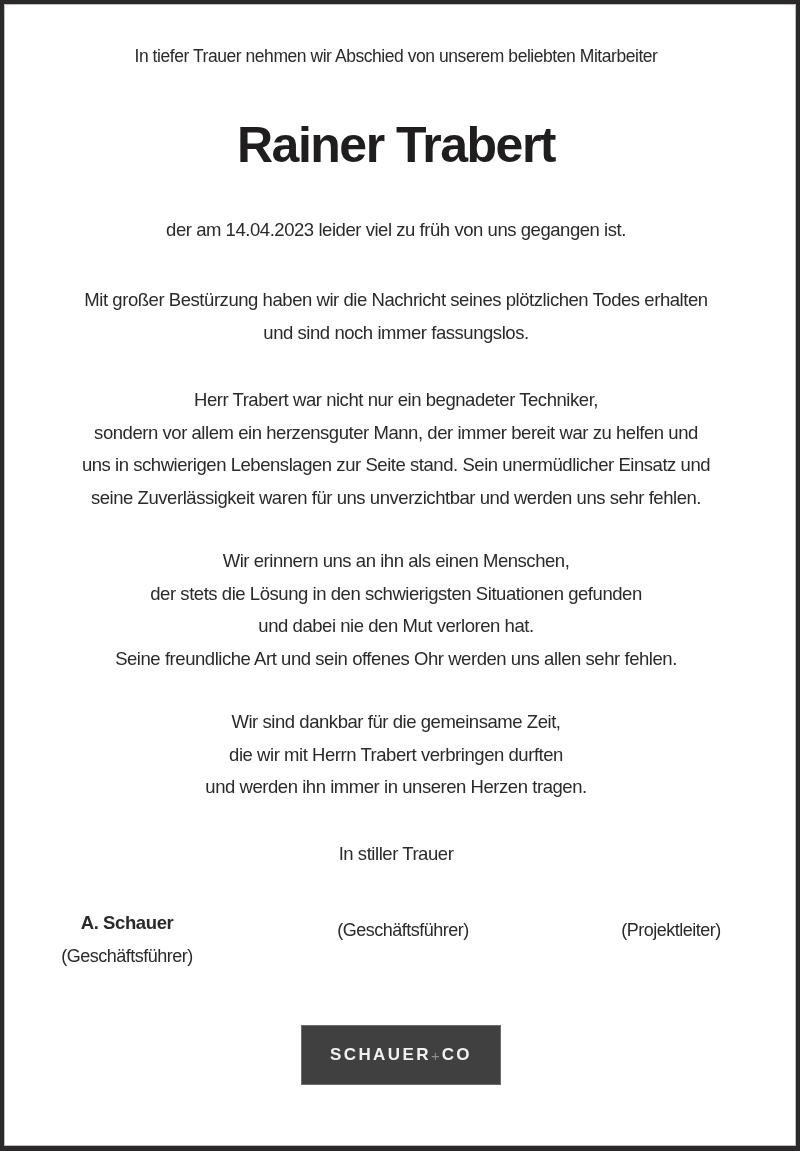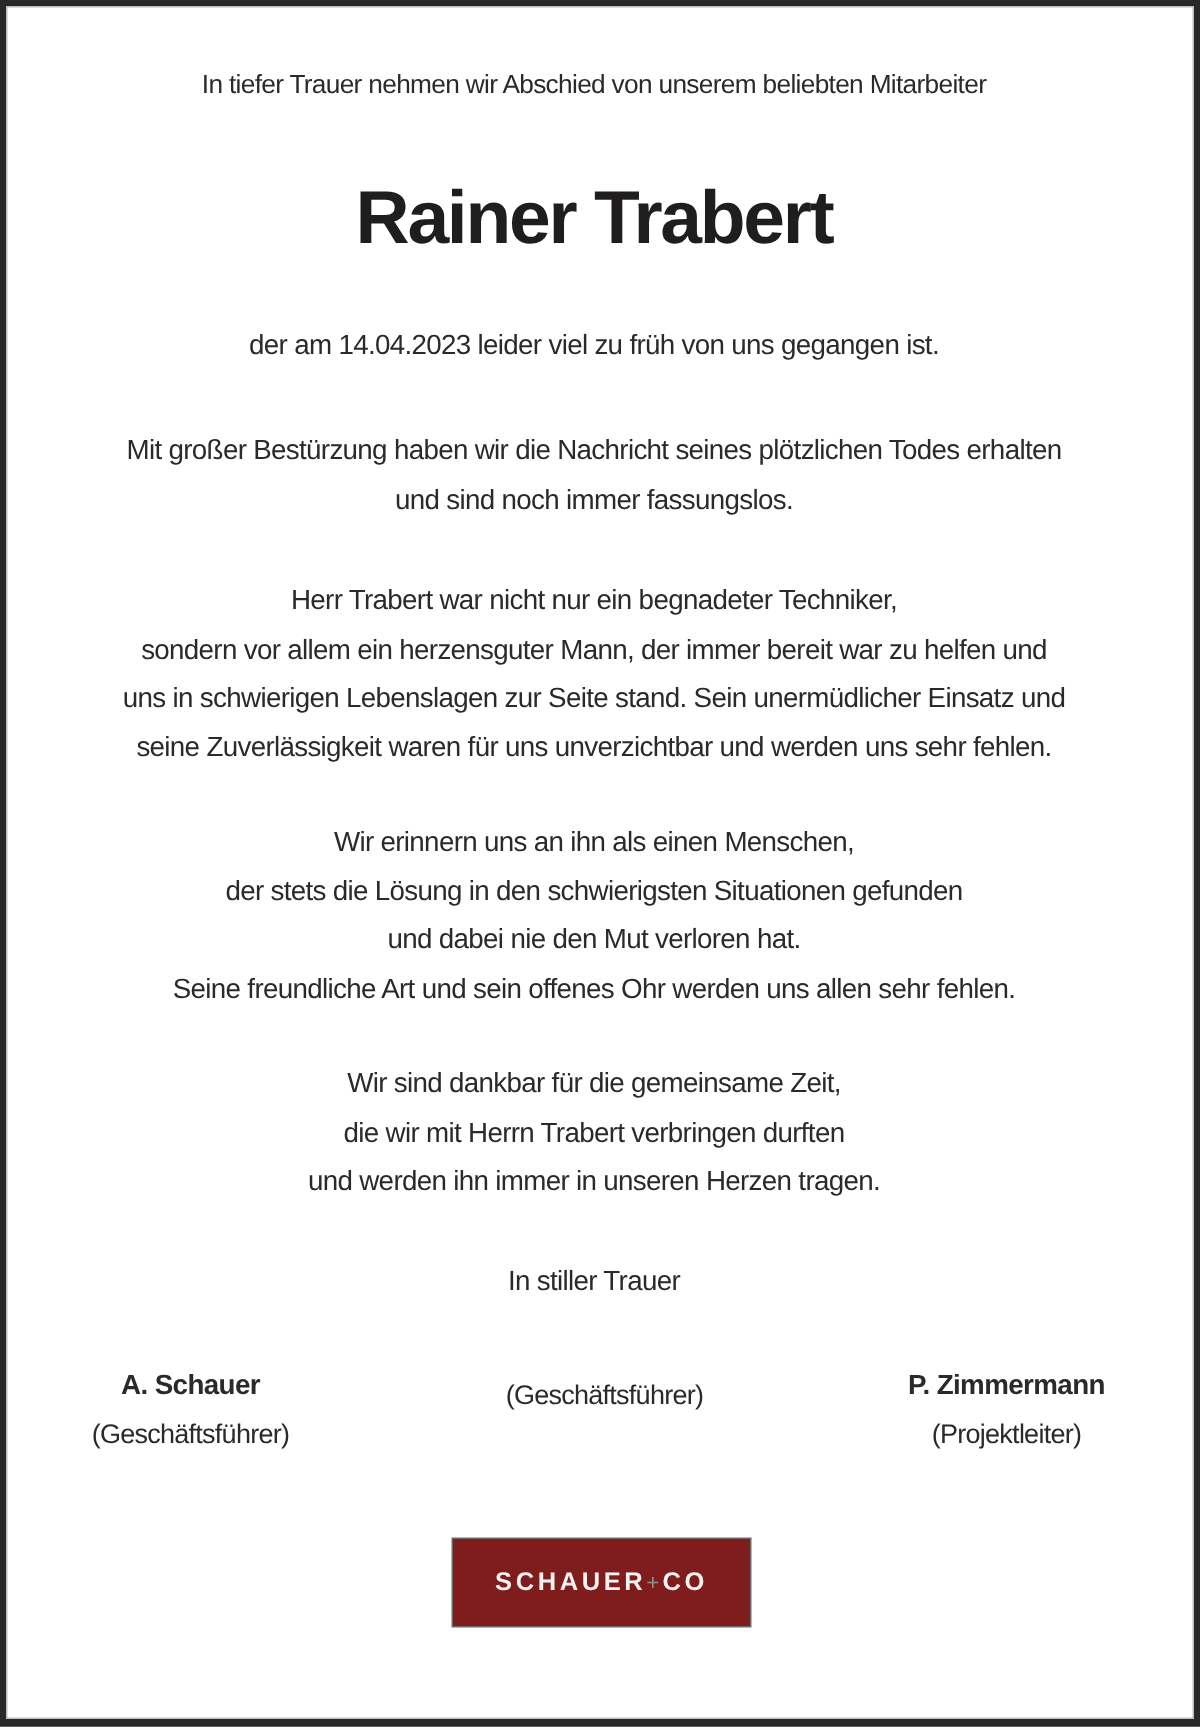--- a/index.html
+++ b/index.html
@@ -22,21 +22,21 @@
     }
     .para { line-height: 32.5px; }
     .sig {
       position: absolute; width: 260px; text-align: center;
       font-family: "Liberation Sans", sans-serif; color: #2b2a2a; white-space: nowrap;
     }
     .sig .nm { font-size: 18.5px; font-weight: bold; letter-spacing: -0.4px; line-height: 26px; }
     .sig .rl { font-size: 18px; letter-spacing: -0.5px; line-height: 36px; margin-top: 2px; }
     .logo {
       position: absolute; left: 302px; top: 1026px; width: 198px; height: 58px;
-      background: #7f1d1d; box-shadow: 0 0 0 1px #6d6b6c;
+      background: #404040; box-shadow: 0 0 0 1px #6d6b6c;
       display: flex; align-items: center; justify-content: center;
       font-family: "Liberation Sans", sans-serif; font-weight: bold; font-size: 17px;
       color: #f2f2f2; letter-spacing: 2.4px;
     }
     .logo .plus { color: #8f8d8e; font-weight: normal; margin: 0 1px 0 0; letter-spacing: 1px; font-size: 15px; }
   </style>
 </head>
 <body>
 
 <div class="frame"></div>
@@ -73,21 +73,20 @@
 <div class="t" style="top:843px;">In stiller Trauer</div>
 
 <div class="sig" style="left:-3px; top:910px;">
   <div class="nm">A. Schauer</div>
   <div class="rl">(Geschäftsführer)</div>
 </div>
 <div class="sig" style="left:273px; top:910px;">
   <div class="rl">(Geschäftsführer)</div>
 </div>
 <div class="sig" style="left:541px; top:910px;">
-  <div class="nm">P. Zimmermann</div>
   <div class="rl">(Projektleiter)</div>
 </div>
 
 <div class="logo">
   <span>SCHAUER</span>
   <span class="plus">+</span>
   <span>CO</span>
 </div>
 
 </body></html>

